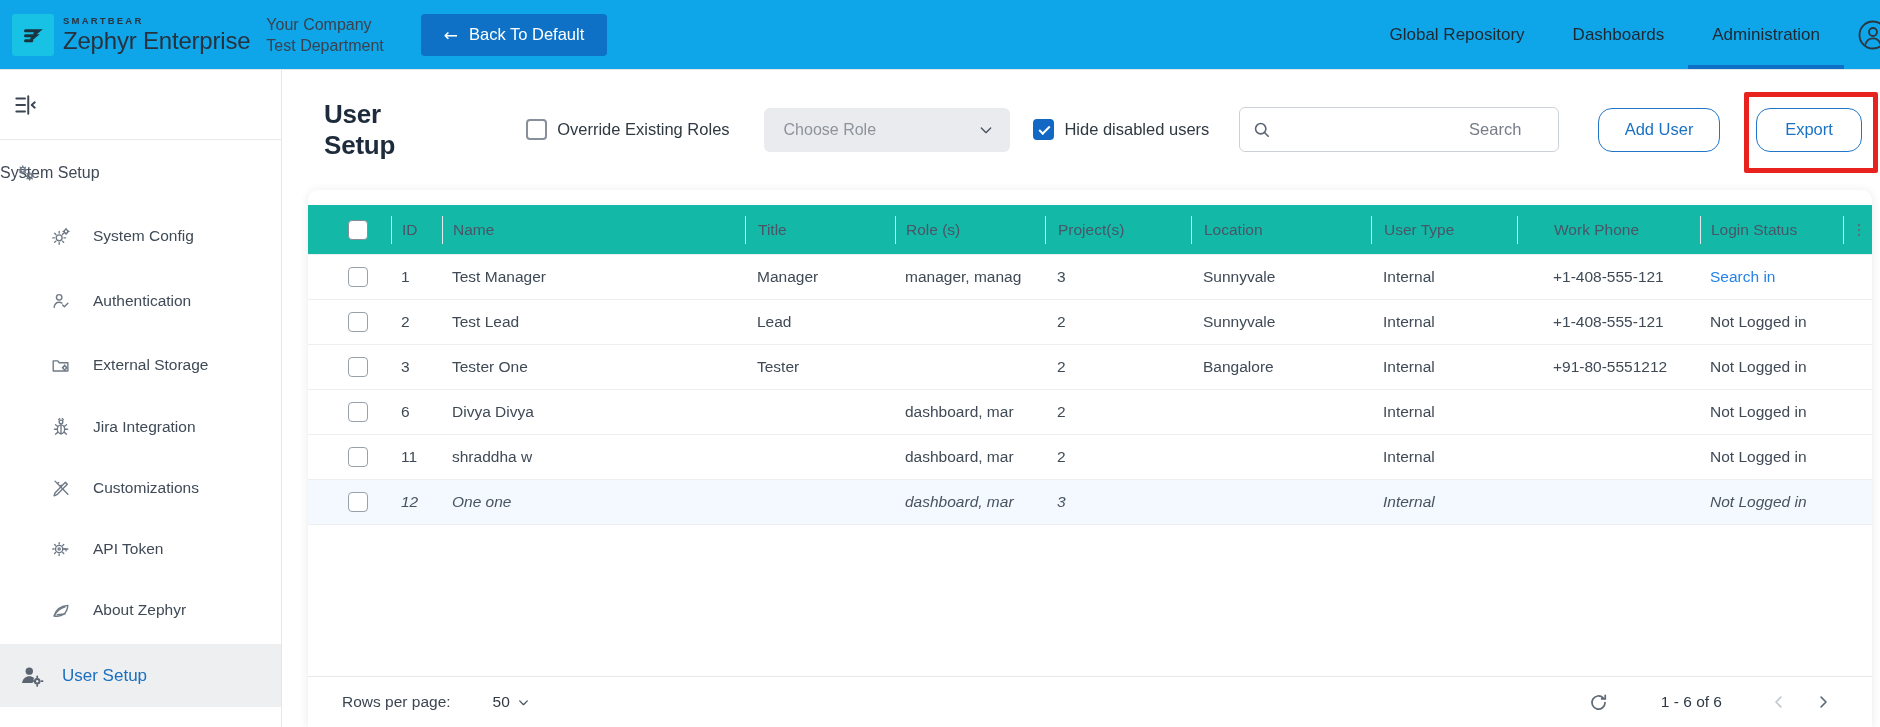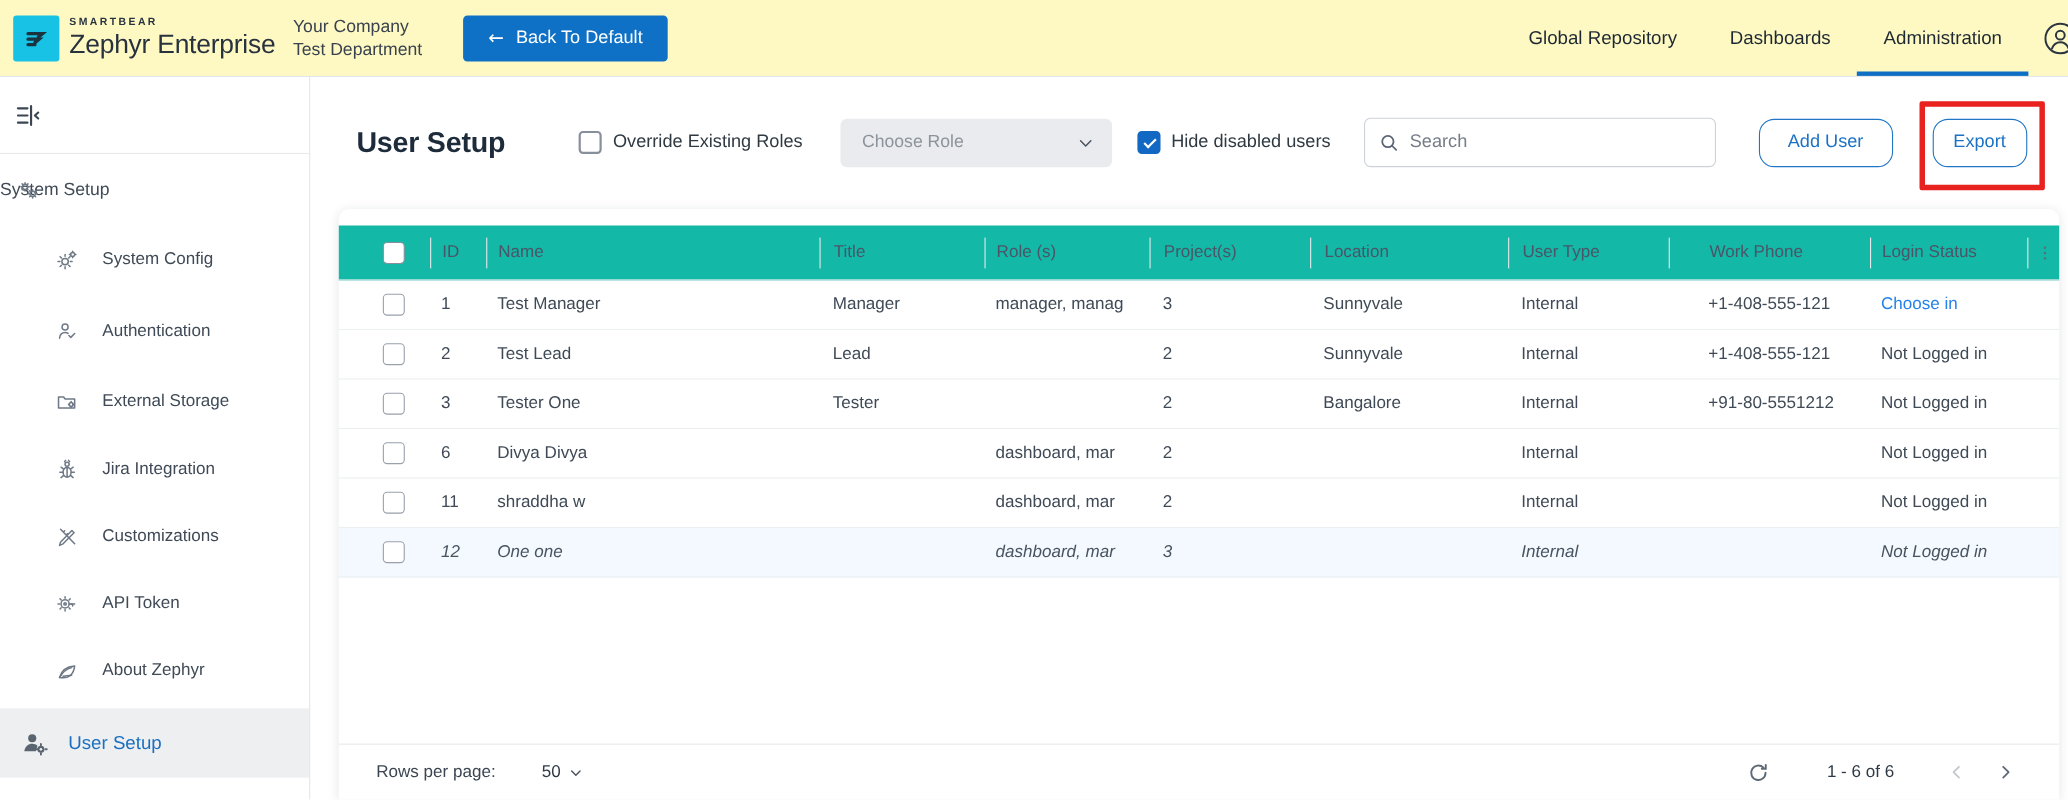--- a/index.html
+++ b/index.html
@@ -5,21 +5,21 @@
   * { margin:0; padding:0; box-sizing:border-box; }
   html,body { width:1880px; height:727px; }
   body {
     position:relative; background:#fff; overflow:hidden;
     font-family:"Liberation Sans", sans-serif; color:#3f4a56;
   }
   svg { display:block; }
   .ico { stroke:#6f7986; stroke-width:1.5; fill:none; stroke-linecap:round; stroke-linejoin:round; }
 
   
-  .topbar { position:absolute; top:0; left:0; right:0; height:70px; background:#fef9c3;
+  .topbar { position:absolute; top:0; left:0; right:0; height:70px; background:#0ea5e9;
             border-bottom:1px solid #e3e6ea; display:flex; align-items:center; z-index:6; }
   .logo-sq { width:42px; height:42px; margin-left:12px; background:#17c2e4; border-radius:3px;
              display:flex; align-items:center; justify-content:center; flex:none; }
   .brand { margin-left:9px; line-height:1; }
   .brand-top { font-size:9.5px; font-weight:bold; letter-spacing:2.2px; color:#2a3440; margin-bottom:3px; }
   .brand-name { font-size:24px; font-weight:500; color:#27323e; letter-spacing:-0.2px;text-align:right; }
   .company { margin-left:16px; font-size:16px; color:#39424e; line-height:21px; }
   .back-btn { margin-left:37px; height:42px; padding:0 23px; background:#0f71c6; color:#fff;
               border:none; border-radius:4px; font-size:16.5px; display:flex; align-items:center; gap:11px;
               font-family:inherit; cursor:pointer; }
@@ -56,27 +56,27 @@
   .cb.checked { background:#1268c3; border-color:#1268c3; }
   .cb.checked::after { content:""; position:absolute; left:4px; top:5px; width:9px; height:4px;
         border-left:2.5px solid #fff; border-bottom:2.5px solid #fff; transform:rotate(-45deg); }
   .cb-label { font-size:16.5px; font-weight:500; color:#2f3942; margin-left:10px; white-space:nowrap; }
   .role-dd { width:247px; height:44px; background:#e9ebee; border-radius:6px; margin-left:34px;
              display:flex; align-items:center; padding:0 16px 0 20px; cursor:pointer; }
   .role-dd-text { font-size:16px; color:#8d939c; flex:1; }
   .search-box { width:320px; height:45px; border:1px solid #cdd2d9; border-radius:6px; margin-left:30px;
                 display:flex; align-items:center; padding:0 12px; background:#fff; }
   .search-box input { border:none; outline:none; font-size:16.5px; color:#3f4a56; margin-left:10px; width:240px;
-                      font-family:inherit; background:transparent; }
+                      font-family:inherit; background:transparent;text-align:right; }
   .search-box input::placeholder { color:#757d88; }
   .btn-outline { height:44px; border:1px solid #2176c7; color:#1b72c4; background:#fff; border-radius:14px;
                  font-size:16.5px; font-family:inherit; cursor:pointer; }
   .add-user { width:122px; margin-left:39px; }
   .export-wrap { position:relative; margin-left:36px; }
-  .export { width:86px; }
+  .export { width:106px; }
   .red-box { position:absolute; top:-16px; left:-12px; right:-16px; bottom:-21px;
              border:5px solid #e8221f; border-radius:2px; pointer-events:none; z-index:7; }
 
   
   .card { position:absolute; left:25px; right:8px; top:120px; bottom:0; background:#fff;
           border-radius:10px 10px 0 0; box-shadow:0 1px 10px rgba(25,40,60,.10);
           display:flex; flex-direction:column; padding-top:15px; }
   .tgrid { display:grid; grid-template-columns:83px 51px 303px 150px 150px 146px 180px 146px 183px 143px 1fr;
            align-items:center; }
   .thead { height:50px; background:#14b8a6; border-bottom:1px solid #edeff1; }
@@ -306,21 +306,21 @@
           <div class="cb"></div>
         </div>
       <div class="bcell">1</div>
       <div class="bcell">Test Manager</div>
       <div class="bcell pad12">Manager</div>
       <div class="bcell">manager, manag</div>
       <div class="bcell pad12">3</div>
       <div class="bcell pad12">Sunnyvale</div>
       <div class="bcell pad12">Internal</div>
       <div class="bcell pad36">+1-408-555-121</div>
-      <div class="bcell login-link">Choose in</div>
+      <div class="bcell login-link">Search in</div>
       <div></div>
     </div>
 
     <div class="tgrid trow">
       <div class="cb-cell">
           <div class="cb"></div>
         </div>
       <div class="bcell">2</div>
       <div class="bcell">Test Lead</div>
       <div class="bcell pad12">Lead</div>

